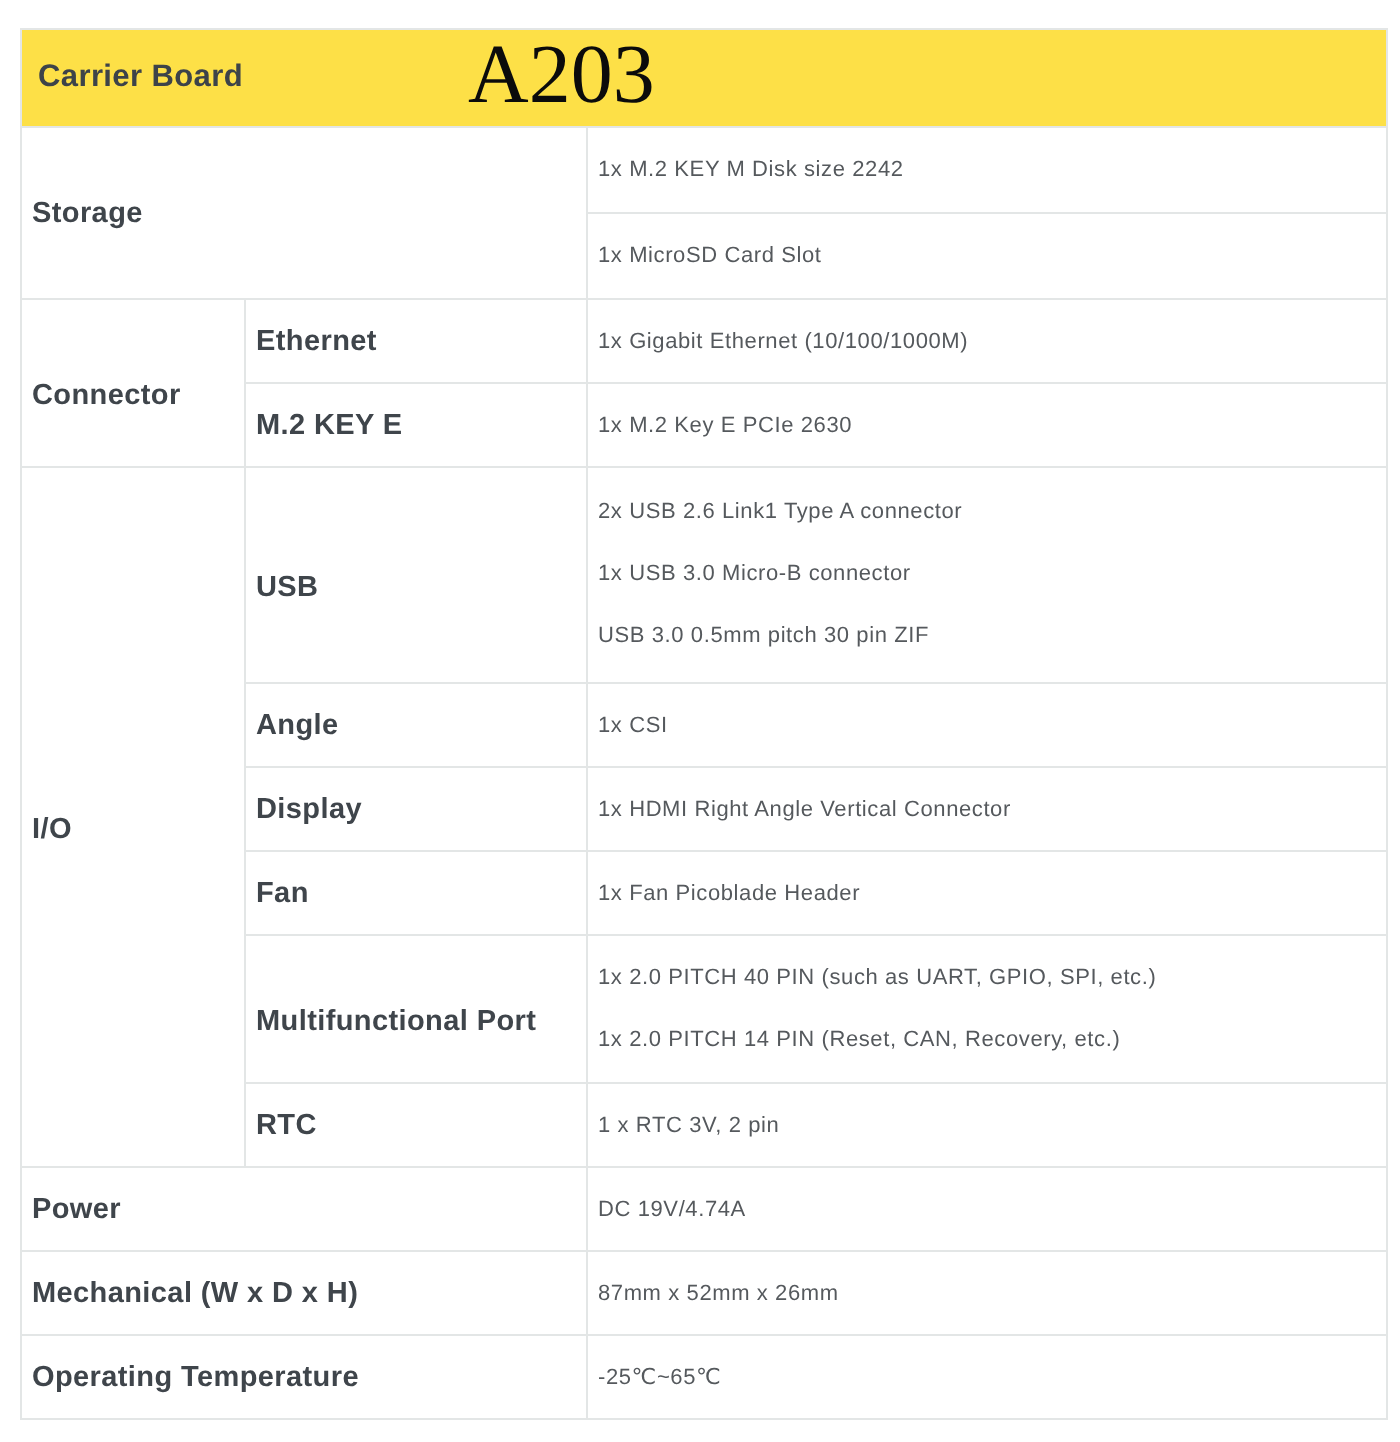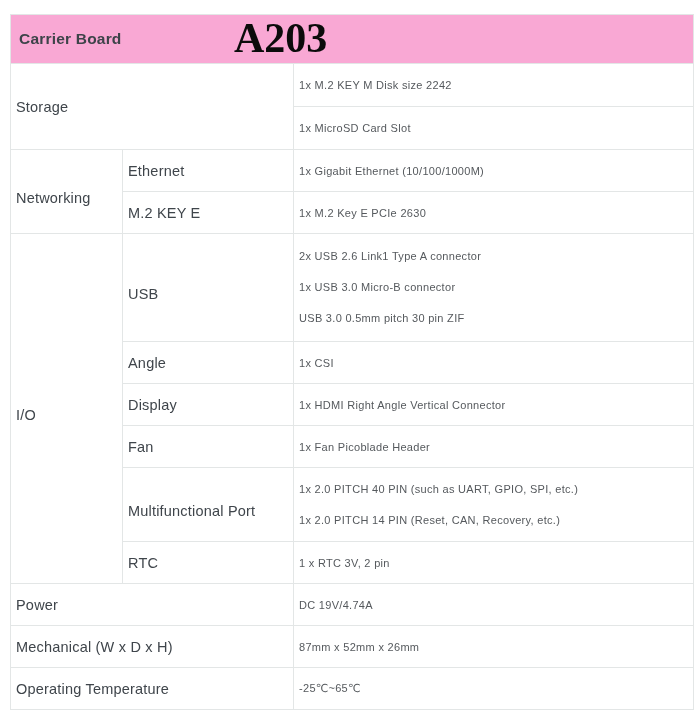--- a/index.html
+++ b/index.html
@@ -30,46 +30,46 @@
   col.c3 { width: 400px; }
 
   
   tr.rh49  { height: 49px; }
   tr.rh43  { height: 43px; }
   tr.rh42  { height: 42px; }
   tr.rh108 { height: 108px; }
   tr.rh74  { height: 74px; }
 
   .header-cell {
-    background: #f9a8d4;
+    background: #fde047;
     position: relative;
     padding-left: 8px !important;
   }
   .cat {
     font-size: 15.5px;
     font-weight: bold;
     color: #3d4349;
     letter-spacing: 0.2px;
   }
   .product {
     position: absolute;
     left: 223px;
     top: 50%;
     transform: translateY(-52%);
     font-family: "Liberation Serif", "DejaVu Serif", serif;
-    font-weight: bold;
+    font-weight: normal;
     font-size: 42px;
     color: #0b0b0b;
     line-height: 1;
     text-align: right;
   }
 
   td.lbl {
     font-size: 14.5px;
-    font-weight: normal;
+    font-weight: bold;
     color: #3f454b;
     letter-spacing: 0.2px;
     vertical-align: middle;
     white-space: nowrap;
     border-radius: 10px;
   }
   td.val {
     font-size: 11px;
     color: #55595d;
     letter-spacing: 0.3px;
@@ -102,21 +102,21 @@
 
     <tr class="rh43">
       <td colspan="2" rowspan="2" class="lbl">Storage</td>
       <td class="val">1x M.2 KEY M Disk size 2242</td>
     </tr>
     <tr class="rh43">
       <td class="val">1x MicroSD Card Slot</td>
     </tr>
 
     <tr class="rh42">
-      <td rowspan="2" class="lbl span-label">Networking</td>
+      <td rowspan="2" class="lbl span-label">Connector</td>
       <td class="lbl">Ethernet</td>
       <td class="val">1x Gigabit Ethernet (10/100/1000M)</td>
     </tr>
     <tr class="rh42">
       <td class="lbl">M.2 KEY E</td>
       <td class="val">1x M.2 Key E PCIe 2630</td>
     </tr>
 
     <tr class="rh108">
       <td rowspan="6" class="lbl span-label">I/O</td>

